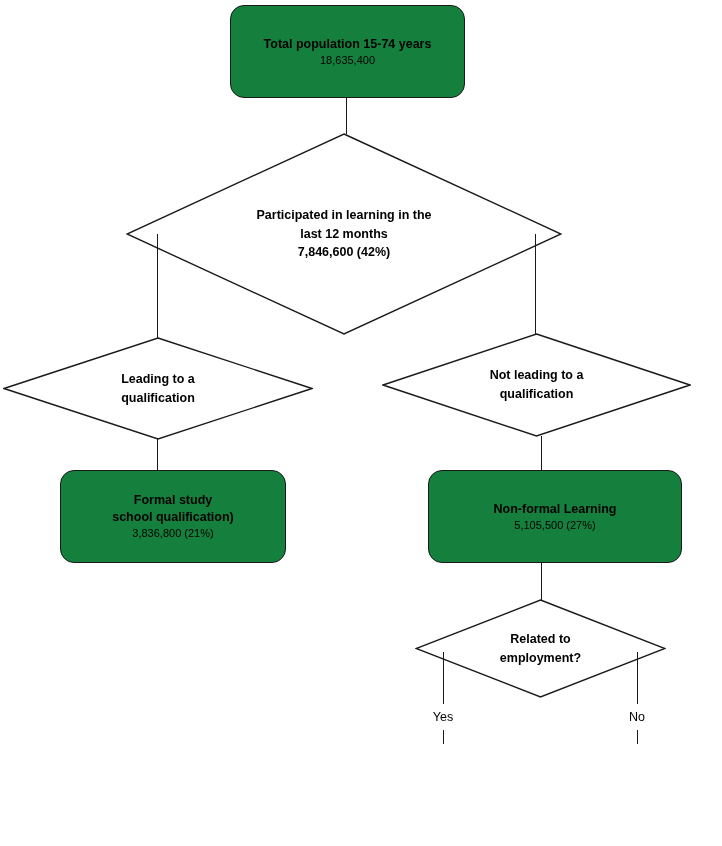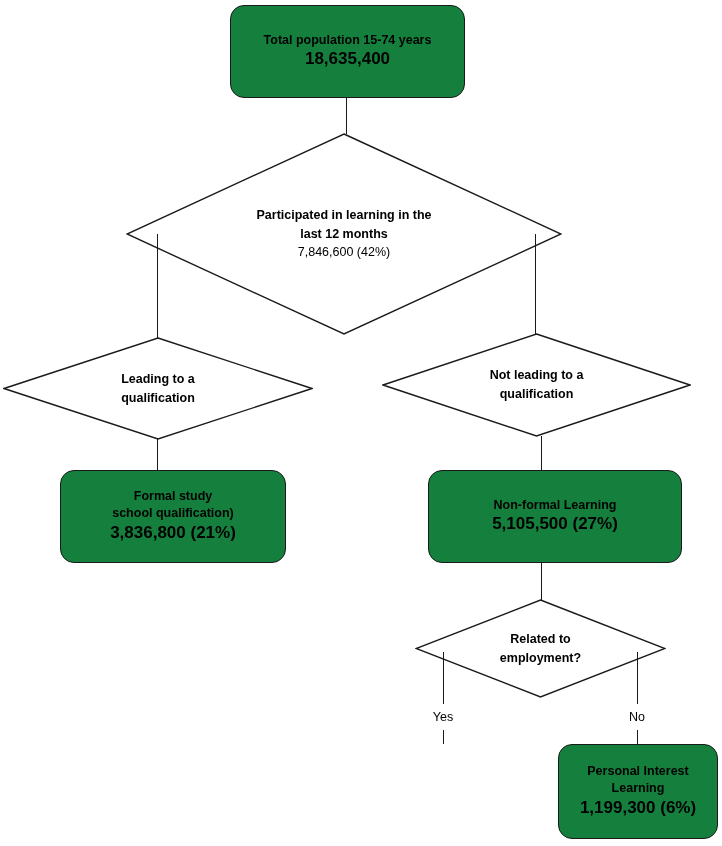--- a/index.html
+++ b/index.html
@@ -32,22 +32,22 @@
     justify-content: center;
     text-align: center;
     padding: 4px 8px;
   }
   .node-box .title {
     font-weight: bold;
     font-size: 12.5px;
     line-height: 1.35;
   }
   .node-box .value {
-    font-weight: bold;
-    font-size: 17px;
+    font-weight: normal;
+    font-size: 11px;
     line-height: 1.35;
   }
   
   .diamond {
     position: absolute;
   }
   .diamond svg {
     position: absolute;
     left: 0;
     top: 0;
@@ -65,21 +65,21 @@
     justify-content: center;
     text-align: center;
     pointer-events: none;
   }
   .diamond .title {
     font-weight: bold;
     font-size: 12.5px;
     line-height: 1.5;
   }
   .diamond .value {
-    font-weight: normal;
+    font-weight: bold;
     font-size: 12.5px;
     line-height: 1.5;
   }
   .diamond.big .dtext {
     justify-content: center;
   }
   
   .vline {
     position: absolute;
     width: 0;
@@ -171,19 +171,14 @@
 
   <div class="vline" style="left:443px; top:652px; height:52px;"></div>
   <div class="edge-label" style="left:408px; top:711px; width:70px;">Yes</div>
   <div class="vline" style="left:443px; top:730px; height:14px;"></div>
 
   <div class="vline" style="left:637px; top:652px; height:52px;"></div>
   <div class="edge-label" style="left:602px; top:711px; width:70px;">No</div>
   <div class="vline" style="left:637px; top:730px; height:14px;"></div>
 
 
-  <div class="node-box" style="left:558px; top:744px; width:160px; height:95px;">
-    <div class="title">Personal Interest</div>
-    <div class="title">Learning</div>
-    <div class="value">1,199,300 (6%)</div>
-  </div>
 
 </div>
 
 </body></html>

